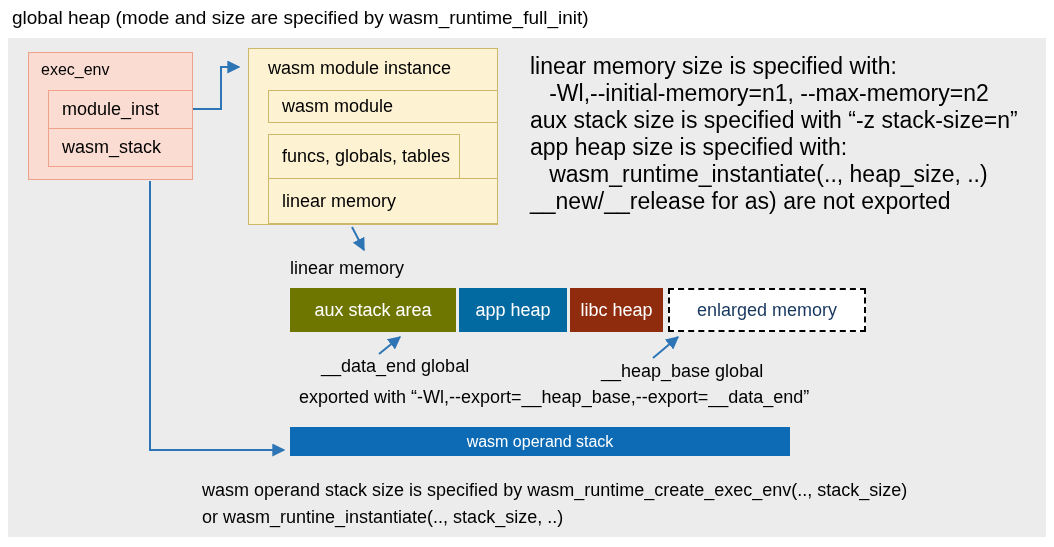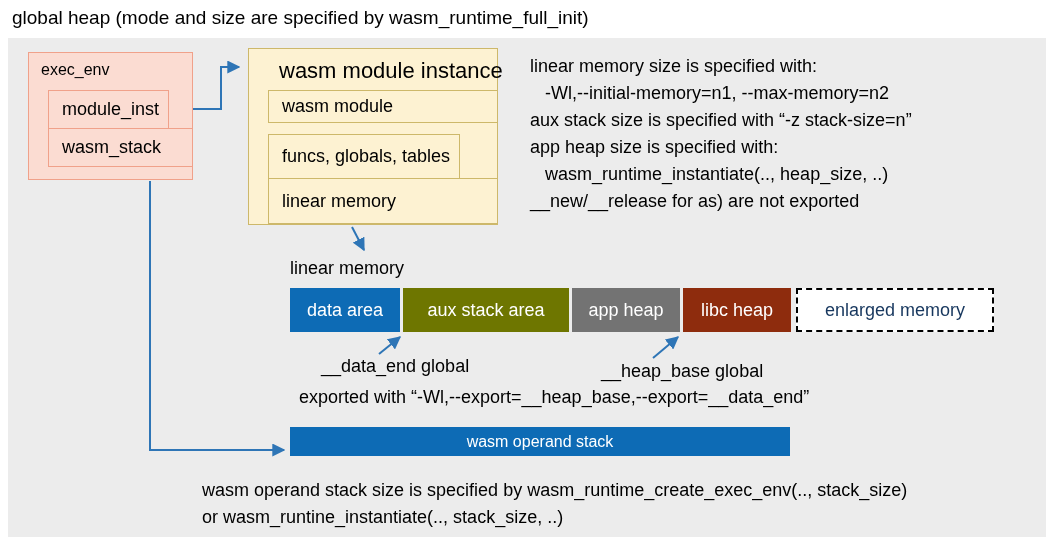--- a/index.html
+++ b/index.html
@@ -9,45 +9,45 @@
 
   .title { position:absolute; left:12px; top:7px; font-size:19px; color:#000; white-space:pre; }
 
   .stage { position:absolute; left:8px; top:38px; width:1038px; height:499px; background:#ececec; }
 
   
   .pink  { background:#fbdcd2; border:1.5px solid #f0a18a; position:absolute; }
   .exec-outer  { left:28px; top:52px; width:165px; height:128px; }
   .exec-header { position:absolute; left:41px; top:61px; font-size:16px; }
   .inner-label { display:flex; align-items:center; padding-left:13px; font-size:18px; }
-  .module-inst { left:48px; top:90px;  width:121px; height:39px; }
+  .module-inst { left:48px; top:90px;  width:145px; height:39px; }
   .wasm-stack  { left:48px; top:128px; width:145px; height:39px; }
 
   
   .yellow { background:#fdf2d2; border:1.5px solid #cdb86a; position:absolute; }
   .wmi-outer  { left:248px; top:48px; width:250px; height:177px; }
-  .wmi-header { position:absolute; left:279px; top:58px; font-size:22px; }
+  .wmi-header { position:absolute; left:268px; top:58px; font-size:18px; }
   .wm-box  { left:268px; top:90px;  width:230px; height:33px; }
   .fgt-box { left:268px; top:134px; width:192px; height:45px; }
   .lm-box  { left:268px; top:178px; width:230px; height:46px; }
 
   
-  .notes-top { position:absolute; left:530px; top:53px; font-size:18px; }
+  .notes-top { position:absolute; left:530px; top:53px; font-size:23px; }
   .notes-top .note-line { white-space:pre; line-height:27px; }
 
   .lm-label { position:absolute; left:290px; top:258px; font-size:18px; }
 
   
   .membar { position:absolute; left:290px; top:288px; height:44px; display:flex; gap:3px; }
   .seg { height:44px; display:flex; align-items:center; justify-content:center;
          font-size:18px; white-space:nowrap; }
   .seg-0 { width:110px; }
   .seg-1 { width:166px; }
   .seg-2 { width:108px; }
-  .seg-3 { width:108px; }
+  .seg-3 { width:93px; }
   .seg-4 { width:198px; margin-left:2px; }
   .seg.dashed { border:2.5px dashed #000; }
 
   .ann { position:absolute; font-size:18px; white-space:pre; }
   .ann-data-end  { left:321px; top:356px; }
   .ann-heap-base { left:601px; top:361px; }
   .ann-exported  { left:299px; top:387px; }
 
   
   .operand-bar { position:absolute; left:290px; top:427px; width:500px; height:29px;
@@ -85,23 +85,22 @@
     <div class="note-line">   -Wl,--initial-memory=n1, --max-memory=n2</div>
     <div class="note-line">aux stack size is specified with “-z stack-size=n”</div>
     <div class="note-line">app heap size is specified with:</div>
     <div class="note-line">   wasm_runtime_instantiate(.., heap_size, ..)</div>
     <div class="note-line">__new/__release for as) are not exported</div>
   </div>
 
   <div class="lm-label">linear memory</div>
 
   <div class="membar">
-    <div class="seg seg-0" style="background: rgb(13, 107, 181); color: rgb(255, 255, 255);">data area</div>
     <div class="seg seg-1" style="background: rgb(110, 118, 0); color: rgb(255, 255, 255);">aux stack area</div>
-    <div class="seg seg-2" style="background: #737373; color: rgb(255, 255, 255);">app heap</div>
+    <div class="seg seg-2" style="background: #0369a1; color: rgb(255, 255, 255);">app heap</div>
     <div class="seg seg-3" style="background: rgb(142, 44, 13); color: rgb(255, 255, 255);">libc heap</div>
     <div class="seg seg-4 dashed" style="background: rgb(255, 255, 255); color: rgb(23, 55, 94);">enlarged memory</div>
   </div>
 
   <div class="ann ann-data-end">__data_end global</div>
   <div class="ann ann-heap-base">__heap_base global</div>
   <div class="ann ann-exported">exported with “-Wl,--export=__heap_base,--export=__data_end”</div>
 
   <div class="operand-bar">wasm operand stack</div>
 

